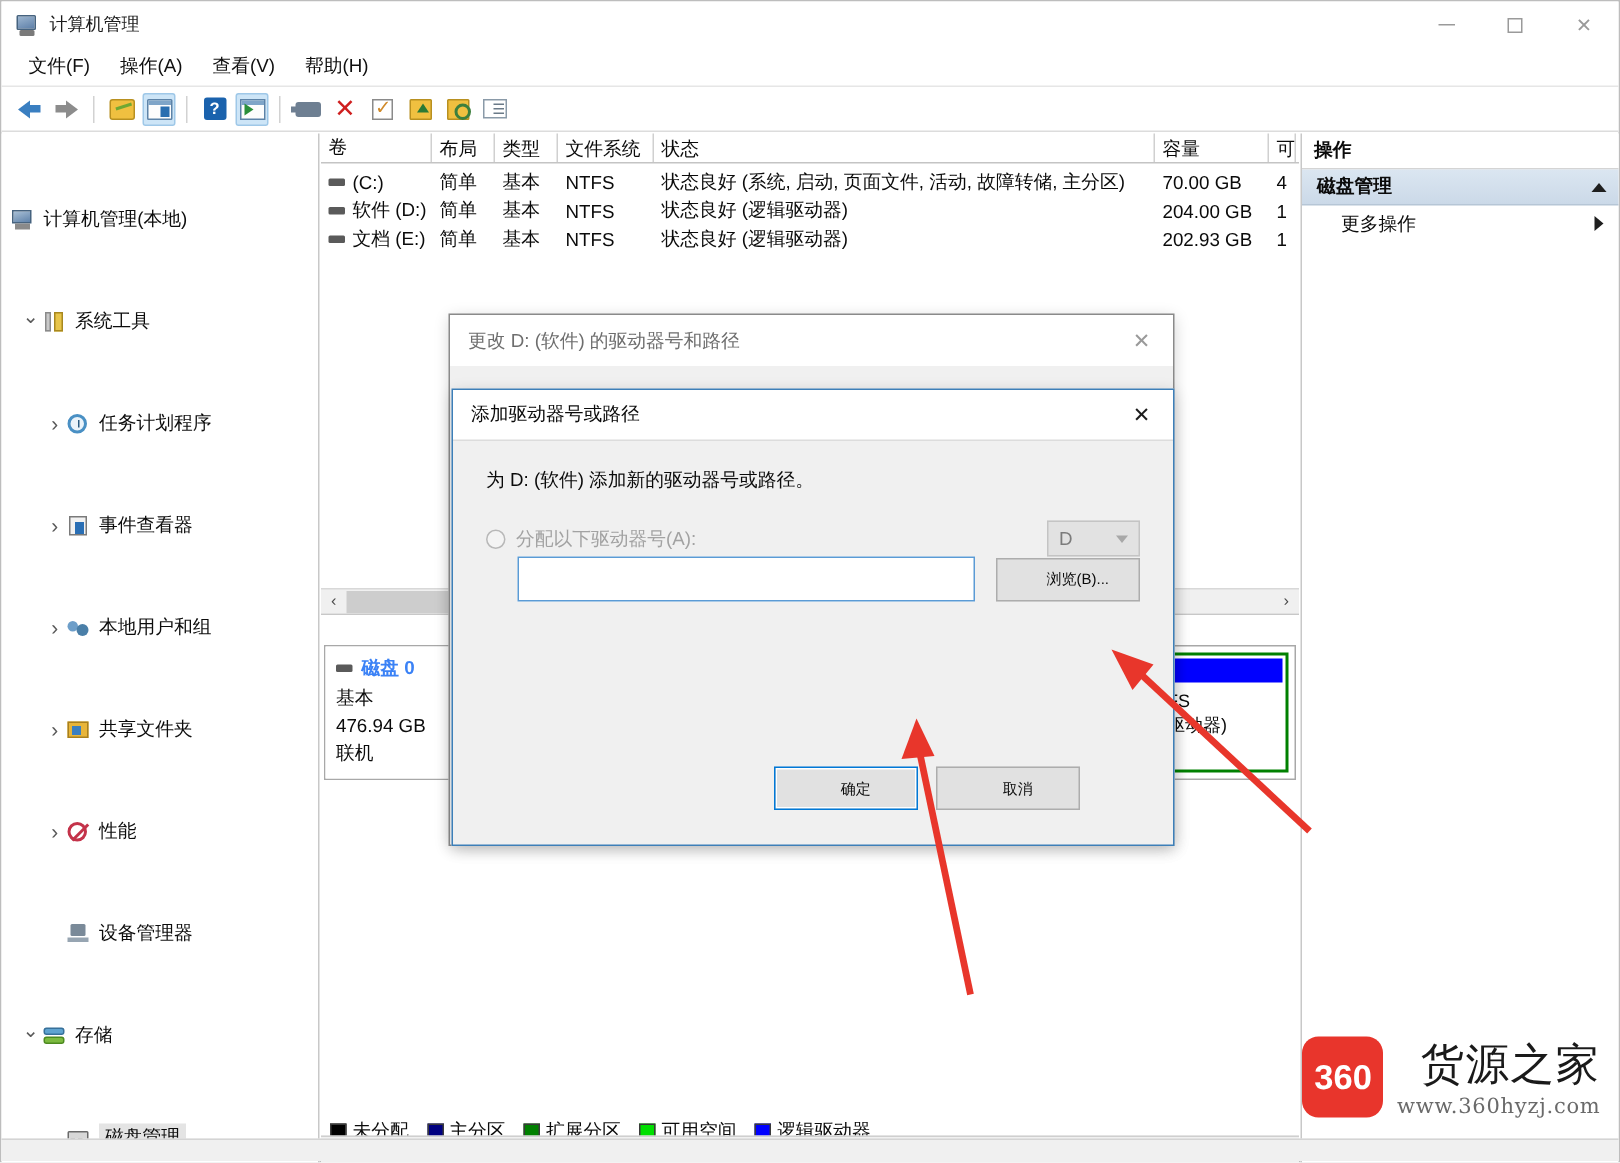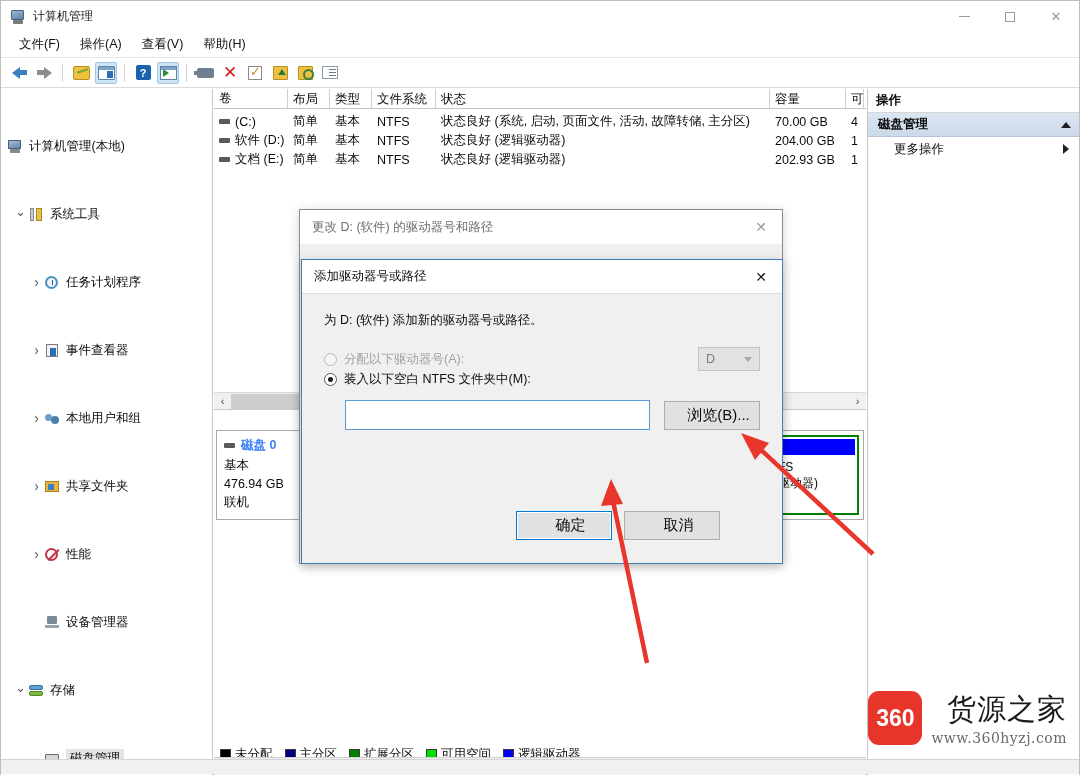--- a/index.html
+++ b/index.html
@@ -211,21 +211,21 @@
   .optlabel.dis { color:#a2a2a2; }
   .combo { width:62px;height:24px;background:#e2e2e2;border:1px solid #c4c4c4;
     display:flex;align-items:center;justify-content:space-between;padding:0 7px;
     font-size:12.5px;color:#8d8d8d; margin-left:auto;}
   .combo .cv { color:#7c7c7c; }
   .chevd { width:0;height:0;border-left:4px solid transparent;border-right:4px solid transparent;
     border-top:5px solid #a8a8a8;}
   .inputrow { display:flex; align-items:center; gap:14px; padding-left:21px; }
   .txtin { flex:1; height:30px; background:#ffffff; border:1px solid #5b9bd5; }
   .btn { height:29px; min-width:96px; background:#e1e1e1; border:1px solid #adadad;
-    font-size:15px; color:#0b0b0b; display:flex; align-items:center; justify-content:center;padding-left:13px; }
+    font-size:10px; color:#0b0b0b; display:flex; align-items:center; justify-content:center;padding-left:13px; }
   .btn.focus { border:1px solid #0078d7; box-shadow: inset 0 0 0 1px #ffffff; }
   .btnrow { position:absolute; right:22px; display:flex; gap:12px; }
   .btn.dim { color:#2b2b2b; background:#e7e7e7; border-color:#c2c2c2; }
 
   .watermark { position:absolute; right:12px; bottom:28px; display:flex; align-items:center; gap:9px; }
   .wm-logo { width:54px;height:54px;background:#e8352c;border-radius:11px;
     display:flex;align-items:center;justify-content:center;color:#fff;font-size:23px;font-weight:bold;
     font-family:"Liberation Sans",sans-serif;}
   .wm-txt .l1 { font-size:29px; color:#1a1a1a; font-family:"DejaVu Serif", serif; letter-spacing:1px;text-align:right;}
   .wm-txt .l2 { font-size:14px; color:#6a6a6a; font-family:"DejaVu Serif", serif; letter-spacing:.5px;}
@@ -533,24 +533,20 @@
 
       <div class="optrow">
         <span class="radio dis"></span>
         <span class="optlabel dis">分配以下驱动器号(A):</span>
         <span class="combo">
           <span class="cv">D</span>
           <span class="chevd"></span>
         </span>
       </div>
 
-      <div class="optrow" style="margin-bottom:12px;">
-        <span class="radio on"></span>
-        <span class="optlabel">装入以下空白 NTFS 文件夹中(M):</span>
-      </div>
 
       <div class="inputrow">
         <input class="txtin" type="text" value="" style="">
         <div class="btn" style="min-width:96px;">浏览(B)...</div>
       </div>
     </div>
 
     <div class="btnrow" style="bottom:23px; right:62px;">
       <div class="btn focus">确定</div>
       <div class="btn">取消</div>

